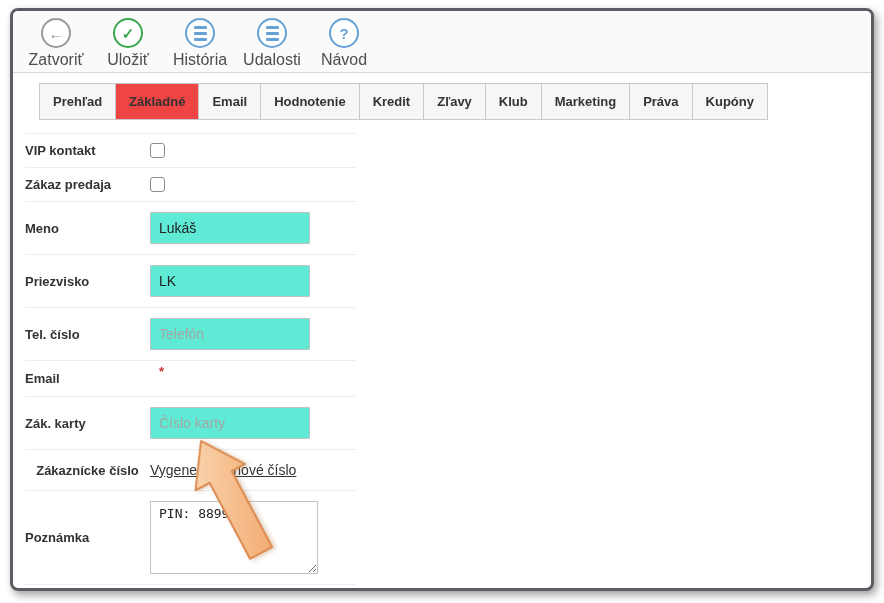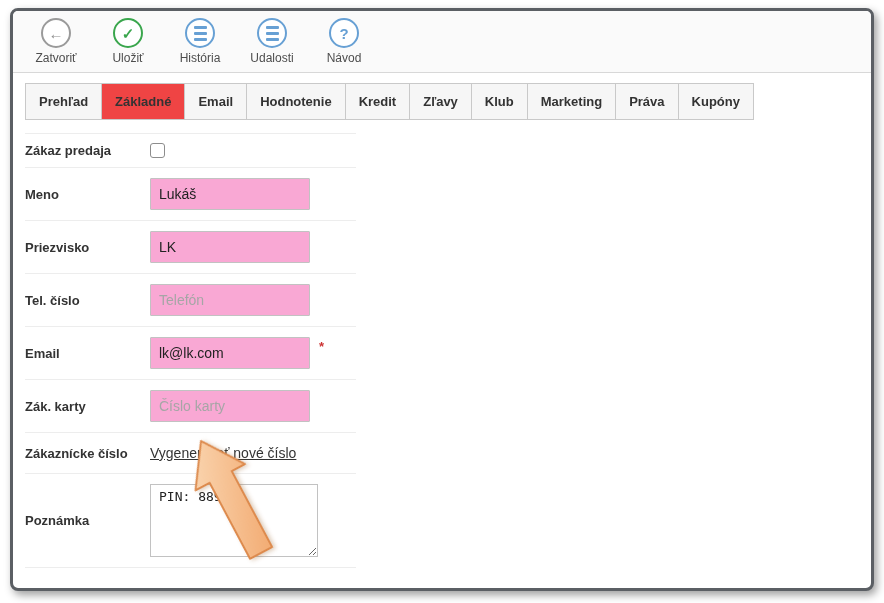--- a/index.html
+++ b/index.html
@@ -21,44 +21,44 @@
   .tool-circle{
     width:30px;height:30px;border-radius:50%;border:2px solid;box-sizing:border-box;
     display:flex;align-items:center;justify-content:center;background:#fff;
   }
   .tool-circle.gray{border-color:#9a9a9a;color:#8f8f8f;}
   .tool-circle.green{border-color:#3aa64d;color:#3aa64d;}
   .tool-circle.blue{border-color:#67a0d4;color:#67a0d4;}
   .tool-glyph{font-size:15px;font-weight:bold;line-height:1;}
   .menu-lines{display:flex;flex-direction:column;gap:3px;}
   .menu-lines i{display:block;width:13px;height:3px;background:#67a0d4;border-radius:1px;}
-  .tool-label{font-size:12px;color:#4d4d4d;white-space:nowrap;}
+  .tool-label{font-size:16px;color:#4d4d4d;white-space:nowrap;}
   
   .tabbar{display:flex;margin:10px 0 0 12px;}
   .tab{
     border:1px solid #c9c9c9;margin-left:-1px;background:#f6f6f6;
     padding:10px 13px;font-size:13px;font-weight:bold;color:#333;
     cursor:pointer;white-space:nowrap;
   }
-  .tab:first-child{margin-left:0;}
+  .tab:first-child{margin-left:14px;}
   .tab.active{background:#ef4444;}
   
   .form{width:331px;margin:13px 0 0 12px;border-top:1px solid #ededed;}
   .frow{display:flex;align-items:center;border-bottom:1px solid #ededed;padding:9px 0;}
   .frow.inputrow{padding:10px 0;}
-  .frow.linkrow{padding:12px 0;}
+  .frow.linkrow{padding:12px 0;text-align:center;}
   .flabel{width:125px;flex-shrink:0;font-size:13px;font-weight:bold;color:#333;}
   .cbox{
     appearance:none;-webkit-appearance:none;width:15px;height:15px;margin:0;
     border:1px solid #8d8d8d;border-radius:3px;background:#fff;cursor:pointer;
   }
   .tinput{
     width:160px;height:32px;box-sizing:border-box;border:1px solid #c2c2c2;
     border-radius:1px;padding:0 8px;font-size:14px;color:#222;
-    font-family:"Liberation Sans",sans-serif;background:#f9a8d4;
+    font-family:"Liberation Sans",sans-serif;background:#5eead4;
   }
   .tinput::placeholder{color:#a6a6a6;opacity:1;}
   .req{color:#cc3333;font-size:13px;font-weight:bold;margin-left:9px;position:relative;top:-7px;}
   .genlink{font-size:14px;color:#333;text-decoration:underline;cursor:pointer;}
   .ftext{
     width:168px;height:73px;box-sizing:border-box;border:1px solid #c2c2c2;
     padding:4px 8px;font-family:"DejaVu Sans Mono",monospace;font-size:13px;
     color:#222;resize:both;background:#fff;
   }
   
@@ -121,20 +121,24 @@
     <span class="tab">Kredit</span>
     <span class="tab">Zľavy</span>
     <span class="tab">Klub</span>
     <span class="tab">Marketing</span>
     <span class="tab">Práva</span>
     <span class="tab">Kupóny</span>
   </div>
 
   <div class="form">
 
+    <div class="frow">
+      <span class="flabel">VIP kontakt</span>
+      <input type="checkbox" class="cbox" style="">
+    </div>
 
     <div class="frow">
       <span class="flabel">Zákaz predaja</span>
       <input type="checkbox" class="cbox" style="">
     </div>
 
     <div class="frow inputrow">
       <span class="flabel">Meno</span>
       <input type="text" class="tinput" value="Lukáš" style="">
     </div>
@@ -144,21 +148,20 @@
       <input type="text" class="tinput" value="LK" style="">
     </div>
 
     <div class="frow inputrow">
       <span class="flabel">Tel. číslo</span>
       <input type="text" class="tinput" placeholder="Telefón" style="">
     </div>
 
     <div class="frow inputrow">
       <span class="flabel">Email</span>
-      <input type="text" class="tinput" value="lk@lk.com" style="">
       <span class="req">*</span>
     </div>
 
     <div class="frow inputrow">
       <span class="flabel">Zák. karty</span>
       <input type="text" class="tinput" placeholder="Číslo karty" style="">
     </div>
 
     <div class="frow linkrow">
       <span class="flabel">Zákaznícke číslo</span>

